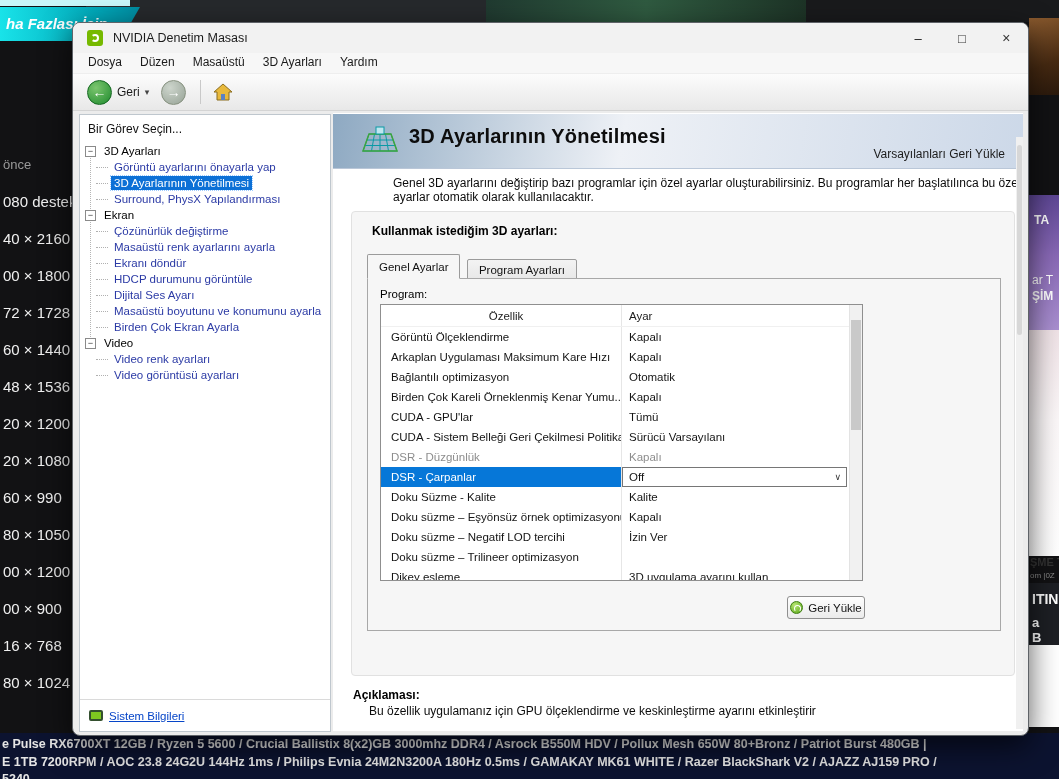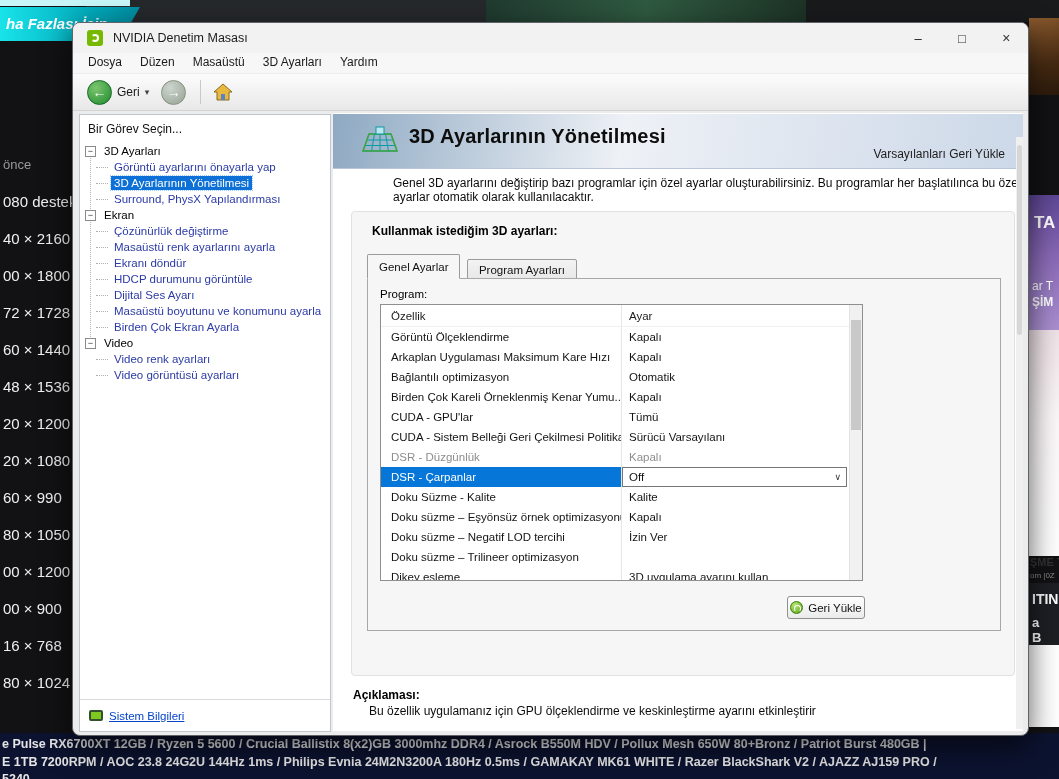--- a/index.html
+++ b/index.html
@@ -16,21 +16,21 @@
             color:#fff; font-weight:bold; font-style:italic; font-size:15px; line-height:34px; padding-left:6px; }
   .banner-strip { position:absolute; left:0; top:0; width:130px; height:6px; background:#c8f6f8; }
 
   .left-list { position:absolute; left:3px; top:146px; color:#f0f0f0; font-size:15px; }
   .bg-item { height:37px; line-height:37px; white-space:nowrap; }
   .bg-item.dim { color:#9a9a9a; font-size:13px; }
 
   .rf { position:absolute; left:1029px; width:30px; }
   .rf-orange { top:18px; height:77px; background:linear-gradient(160deg,#8a5a2e,#472a12 60%,#2a190c); }
   .rf-purple { top:195px; height:135px; background:linear-gradient(180deg,#5d4694,#8868b5 45%,#a98fd0); color:#fff; }
-  .rf-ta   { font-weight:bold; font-size:17px; margin:18px 0 8px 5px; }
+  .rf-ta   { font-weight:bold; font-size:12px; margin:18px 0 8px 5px; }
   .rf-art  { font-size:12px; margin:46px 0 0 3px; }
   .rf-sim  { font-weight:bold; font-size:12px; margin:2px 0 0 3px; }
   .rf-white { top:330px; height:226px; background:linear-gradient(180deg,#efe2e6,#fbf7f8 40%,#ffffff); }
   .rf-sme { position:absolute; left:1030px; top:556px; color:#333; font-weight:bold; font-size:11px; white-space:nowrap; }
   .rf-om  { position:absolute; left:1030px; top:571px; color:#8a8a8a; font-size:8px; white-space:nowrap; }
   .rf-dark { top:583px; height:62px; background:#1d1f24; color:#fff; }
   .rf-itin { font-weight:bold; font-size:14px; margin:8px 0 0 3px; }
   .rf-ab   { font-weight:bold; font-size:13px; margin:8px 16px 0 3px; }
   .rf-white2 { top:645px; height:82px; background:#fff; }
   .rf-btn { position:absolute; left:933px; top:735px; width:126px; height:26px; background:#1877f2; color:#fff;
@@ -103,21 +103,21 @@
          background:linear-gradient(#f3f3f3,#e7e7e7); font-size:11.5px; color:#111; position:relative; top:3px;
          margin-right:2px; border-radius:2px 2px 0 0; }
   .tab.active { background:#f6f6f6; height:25px; line-height:24px; top:0; z-index:2; border-bottom:1px solid #f6f6f6; }
   .tabbox { position:absolute; left:15px; top:66px; width:634px; height:353px; background:#f6f6f6; border:1px solid #a8a8a8; }
   .settings-label { position:absolute; left:12px; top:9px; font-size:11.5px; color:#000; }
 
   .stable { position:absolute; left:12px; top:25px; width:483px; height:277px; background:#fff;
             border:1px solid #8f8f8f; overflow:hidden; z-index:0; }
   .coldiv { position:absolute; left:240px; top:0; bottom:0; width:1px; background:#e6e6e6; z-index:-1; }
   .thead { display:flex; height:22px; align-items:center; font-size:11.5px; color:#1c1c1c; border-bottom:1px solid #f0f0f0; }
-  .th.c1 { width:240px; padding-left:10px; }
+  .th.c1 { width:240px; padding-left:10px;text-align:center; }
   .th.c2 { padding-left:8px; }
   .srow { display:flex; height:20px; align-items:center; font-size:11.5px; color:#141414; margin-right:13px; }
   .cell.f { width:240px; padding-left:10px; white-space:nowrap; overflow:hidden; height:20px; line-height:20px; }
   .cell.v { flex:1 1 auto; padding-left:8px; white-space:nowrap; overflow:hidden; height:20px; line-height:20px; }
   .combo { display:flex; align-items:center; width:100%; height:100%; }
   .chev { display:none; margin-left:auto; padding-right:5px; font-size:9px; color:#333; font-style:normal; }
   .srow.disabled .cell { color:#8d8d8d; }
   .srow.selected .cell.f { background:#0677d8; color:#fff; }
   .srow.selected .cell.v { padding:0 2px 0 1px; }
   .srow.selected .combo { border:1px solid #767676; background:#fff; padding-left:6px; }

